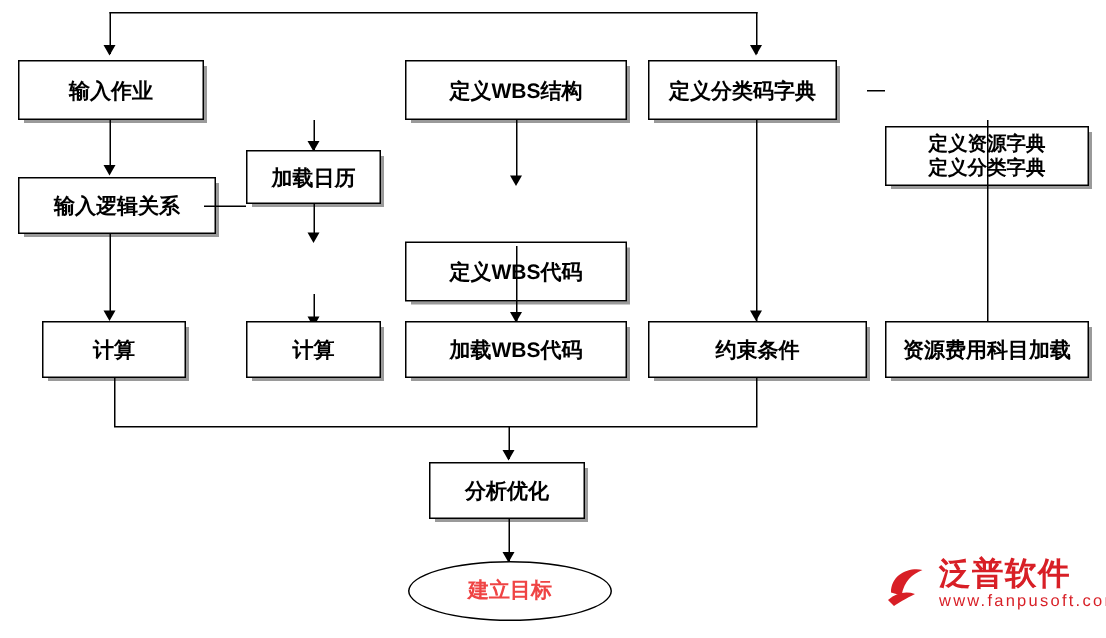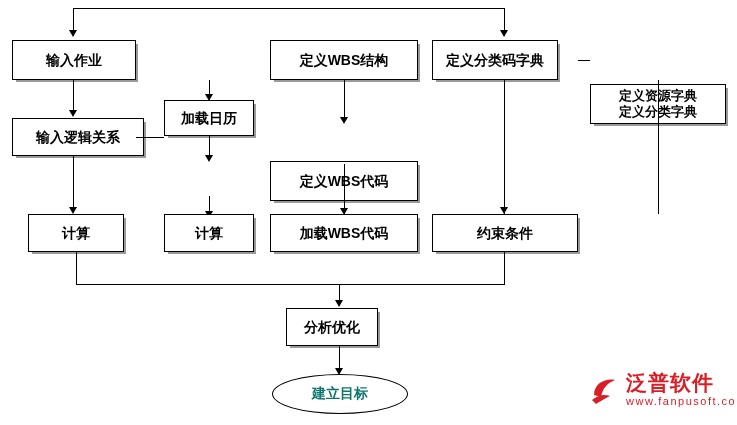--- a/index.html
+++ b/index.html
@@ -38,21 +38,21 @@
   .node.two-line {
     font-size: 13px;
     line-height: 1.25;
   }
   .ellipse {
     position: absolute;
     box-sizing: border-box;
     border: 1px solid #000000;
     background: #ffffff;
     border-radius: 50%;
-    color: #0f766e;
+    color: #ef4444;
     font-weight: bold;
     font-size: 14px;
     display: flex;
     align-items: center;
     justify-content: center;
     text-align: center;
   }
   .line {
     position: absolute;
     background: #000000;
@@ -151,31 +151,32 @@
 
   <div class="node" style="left:270px; top:214px; width:148px; height:38px;">加载WBS代码</div>
 
   <div class="line vline" style="left:504px; top:80px; height:134px;"></div>
   <div class="arrow-down" style="left:500px; top:207px;"></div>
 
   <div class="node" style="left:432px; top:214px; width:146px; height:38px;">约束条件</div>
 
   <div class="line vline" style="left:658px; top:80px; height:134px;"></div>
 
+  <div class="node" style="left:590px; top:214px; width:136px; height:38px;">资源费用科目加载</div>
 
   <div class="line hline" style="left:578px; top:60px; width:12px;"></div>
   <div class="line hline" style="left:136px; top:137px; width:28px;"></div>
 
   <div class="line vline" style="left:76px; top:252px; height:32px;"></div>
   <div class="line vline" style="left:504px; top:252px; height:32px;"></div>
   <div class="line hline" style="left:76px; top:284px; width:429px;"></div>
   <div class="line vline" style="left:339px; top:284px; height:22px;"></div>
   <div class="arrow-down" style="left:335px; top:300px;"></div>
 
-  <div class="node" style="left:286px; top:308px; width:92px; height:38px;">分析优化</div>
+  <div class="node" style="left:286px; top:308px; width:104px; height:38px;">分析优化</div>
 
   <div class="line vline" style="left:339px; top:346px; height:28px;"></div>
   <div class="arrow-down" style="left:335px; top:368px;"></div>
 
   <div class="ellipse" style="left:272px; top:374px; width:136px; height:40px;">建立目标</div>
 
   <div class="logo" style="left:590px; top:372px;">
     <div class="logo-mark">
       <svg width="30" height="30" viewBox="0 0 30 30" xmlns="http://www.w3.org/2000/svg">
         <path d="M4 20 C4 8, 16 3, 25 5 C18 8, 13 12, 11 22 Z" fill="#d81f26"></path>

